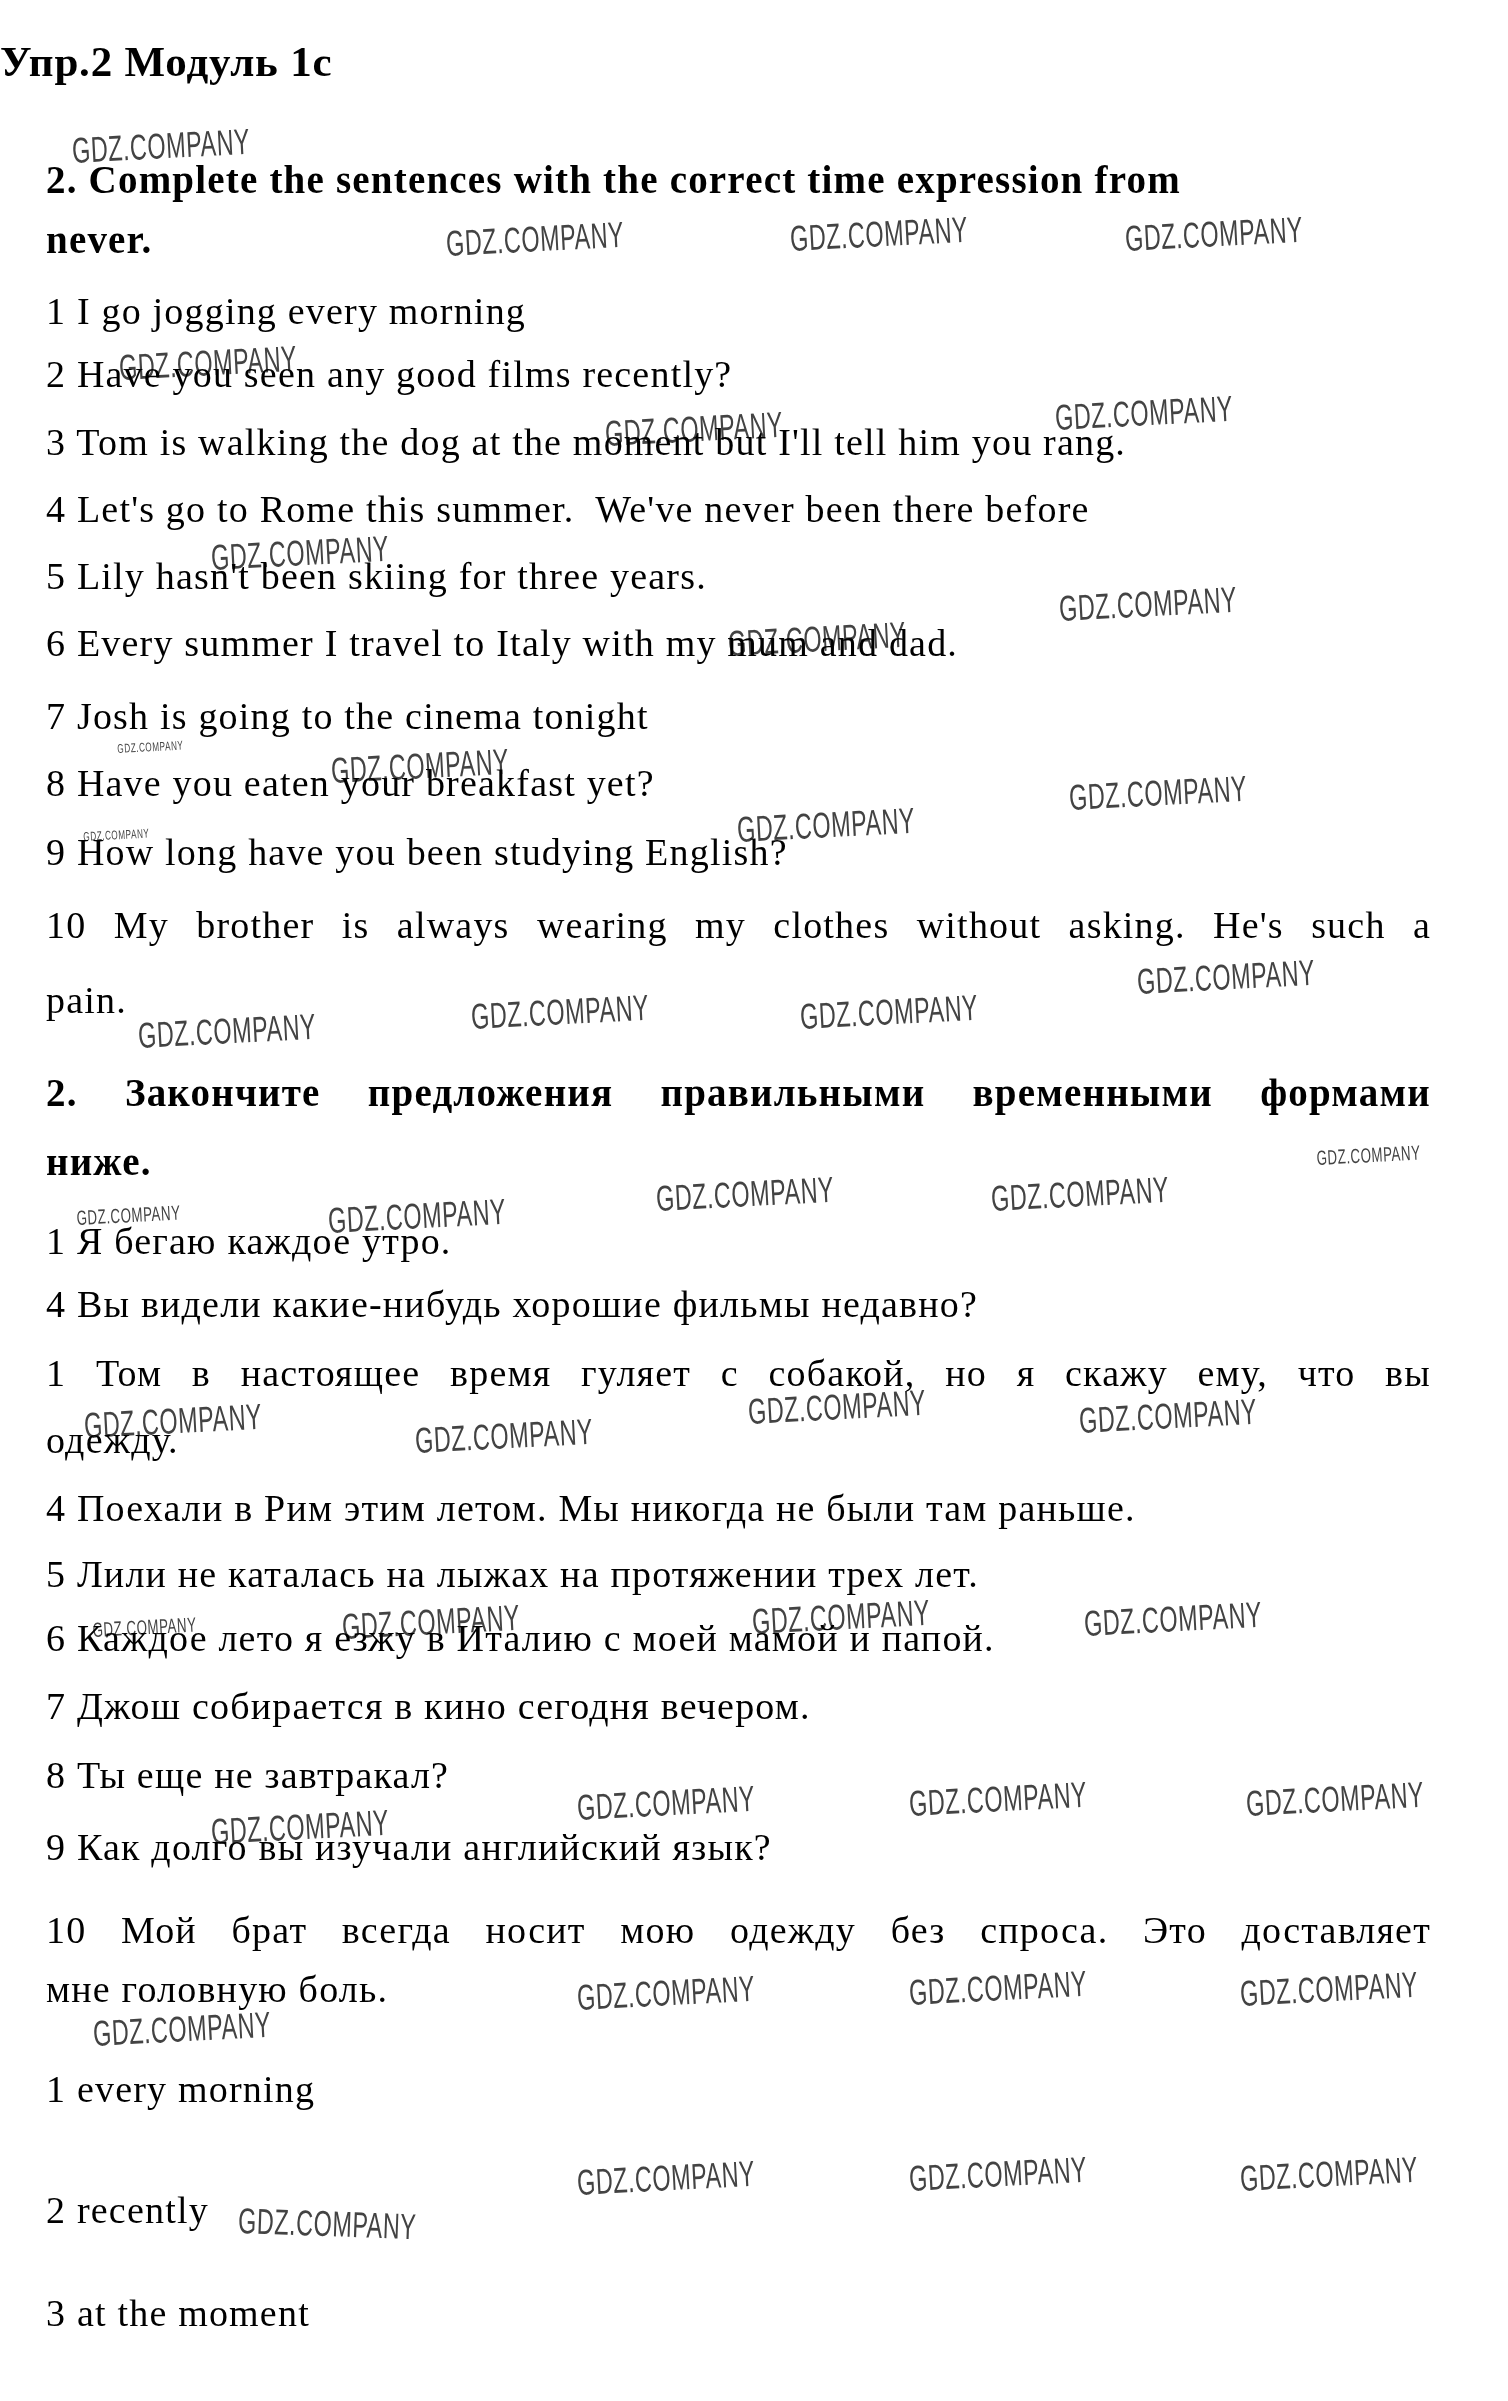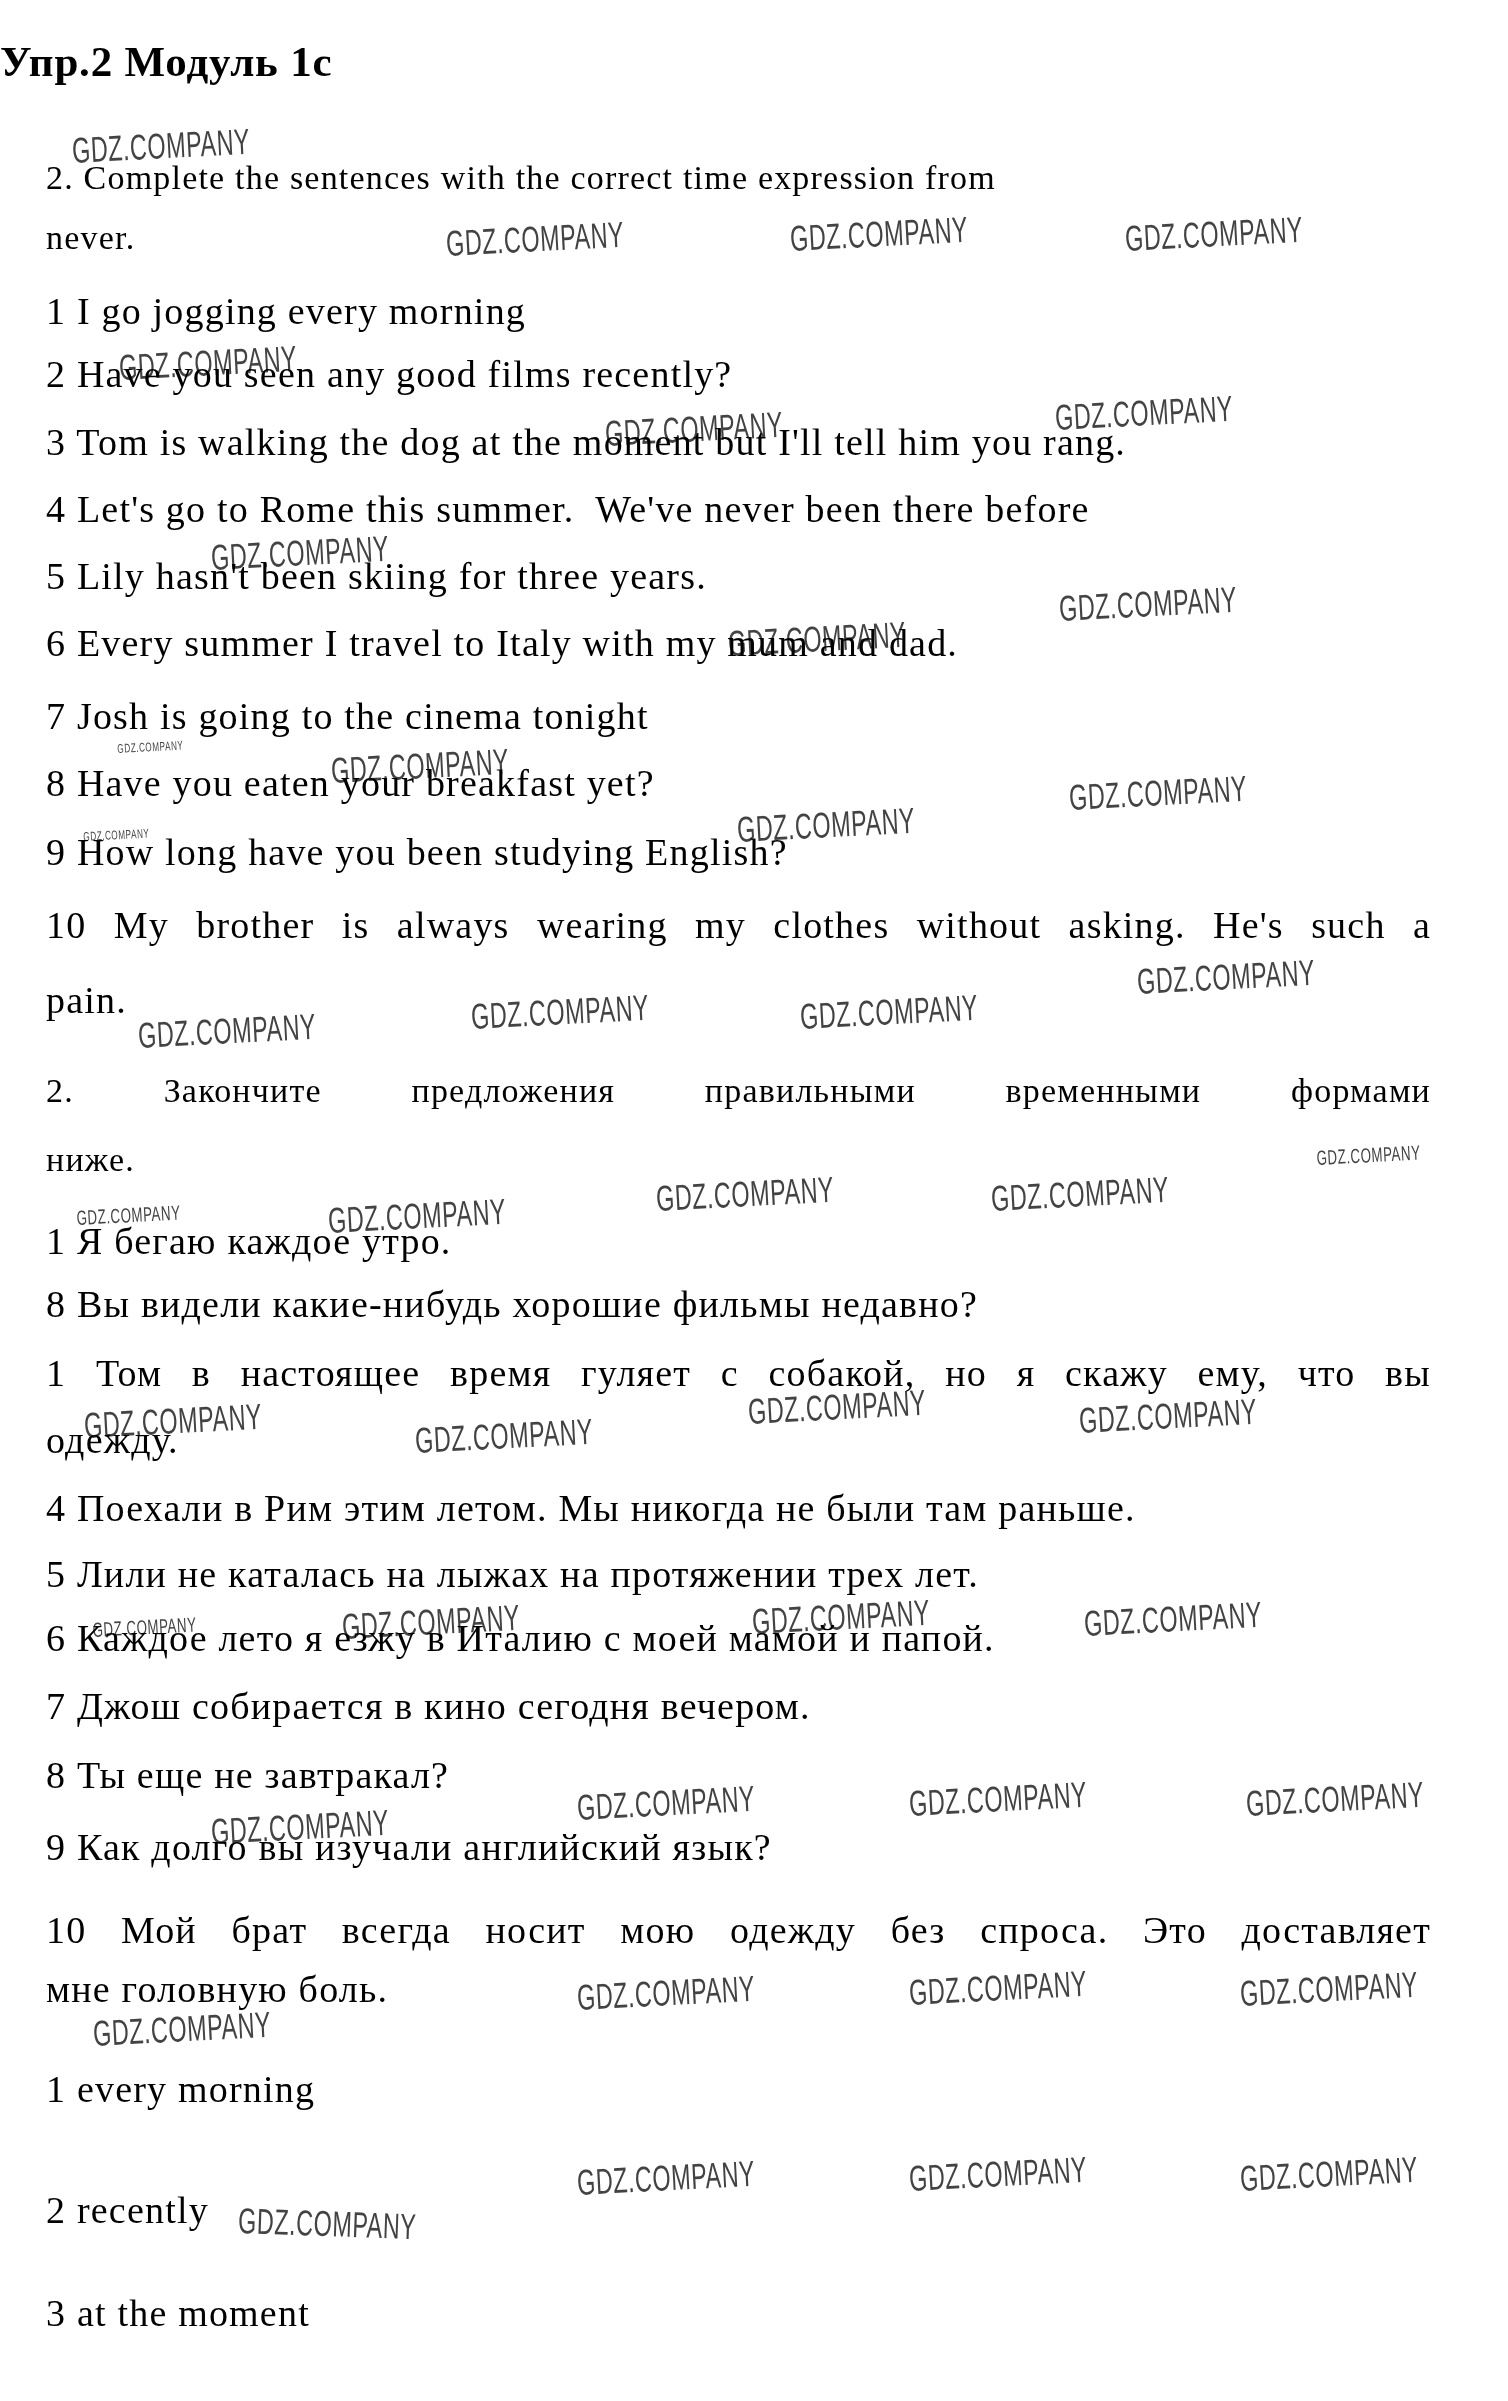--- a/index.html
+++ b/index.html
@@ -38,21 +38,21 @@
   }
   .title-line {
     position: absolute;
     left: 0;
     width: 1508px;
     text-align: left;
     font-size: 43px;
     font-weight: bold;
     letter-spacing: 0.8px;
   }
-  .heading { font-weight: normal; font-size: 34px; }
+  .heading { font-weight: bold; font-size: 39px; }
   .jf { text-align: justify; text-align-last: justify; }
 </style>
 </head>
 <body>
 
 <div class="page">
   <div class="wm-layer">
       <span class="wm wm-lg" style="left: 71px; top: 130px; transform: rotate(-3deg) scaleX(0.65);">GDZ.COMPANY</span>
       <span class="wm wm-lg" style="left: 445px; top: 223px; transform: rotate(-3deg) scaleX(0.65);">GDZ.COMPANY</span>
       <span class="wm wm-lg" style="left: 789px; top: 218px; transform: rotate(-3deg) scaleX(0.65);">GDZ.COMPANY</span>
@@ -114,21 +114,21 @@
     <div class="line" style="top:696px">7 Josh is going to the cinema tonight</div>
     <div class="line" style="top:763px">8 Have you eaten your breakfast yet?</div>
     <div class="line" style="top:832px">9 How long have you been studying English?</div>
     <div class="line jf" style="top:905px">10 My brother is always wearing my clothes without asking. He's such a</div>
     <div class="line" style="top:980px">pain.</div>
 
     <div class="line heading jf" style="top:1072px">2. Закончите предложения правильными временными формами</div>
     <div class="line heading" style="top:1141px">ниже.</div>
 
     <div class="line" style="top:1221px">1 Я бегаю каждое утро.</div>
-    <div class="line" style="top:1284px">8 Вы видели какие-нибудь хорошие фильмы недавно?</div>
+    <div class="line" style="top:1284px">4 Вы видели какие-нибудь хорошие фильмы недавно?</div>
     <div class="line jf" style="top:1353px">1 Том в настоящее время гуляет с собакой, но я скажу ему, что вы</div>
     <div class="line" style="top:1420px">одежду.</div>
     <div class="line" style="top:1488px">4 Поехали в Рим этим летом. Мы никогда не были там раньше.</div>
     <div class="line" style="top:1554px">5 Лили не каталась на лыжах на протяжении трех лет.</div>
     <div class="line" style="top:1618px">6 Каждое лето я езжу в Италию с моей мамой и папой.</div>
     <div class="line" style="top:1686px">7 Джош собирается в кино сегодня вечером.</div>
     <div class="line" style="top:1755px">8 Ты еще не завтракал?</div>
     <div class="line" style="top:1827px">9 Как долго вы изучали английский язык?</div>
     <div class="line jf" style="top:1910px">10 Мой брат всегда носит мою одежду без спроса. Это доставляет</div>
     <div class="line" style="top:1969px">мне головную боль.</div>

